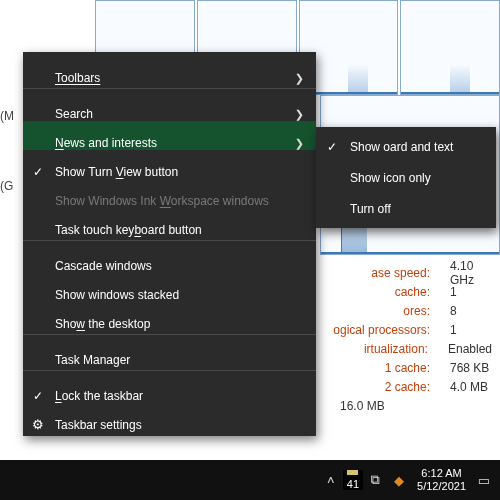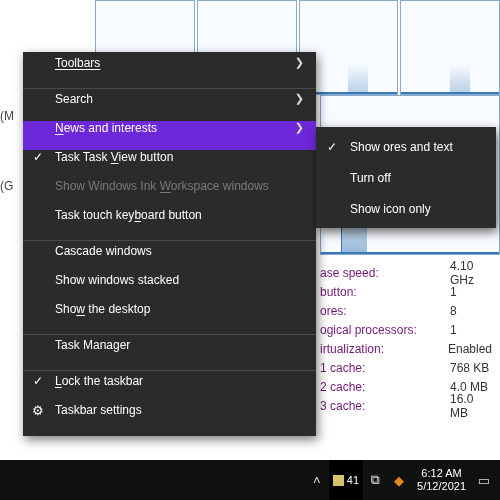--- a/index.html
+++ b/index.html
@@ -20,36 +20,36 @@
   .chart .spike { position:absolute; bottom:0; left:50%; width:20px; height:30px;
     background:linear-gradient(to top, rgba(58,120,184,0.35), transparent); }
   .chart2 { position:absolute; left:320px; top:95px; right:0; height:160px; border:1px solid #88aacc; background:#f8fbff;}
   .chart2 .big { position:absolute; bottom:0; left:20px; width:26px; height:65px;
     background:linear-gradient(to top, rgba(58,120,184,0.5), transparent); border-left:1px solid #3a78b8;}
   .chart2::after { content:""; position:absolute; left:0; right:0; bottom:0; height:2px; background:#3a78b8;}
   .side-labels { position:absolute; left:0; top:55px; font-size:12px; color:#444; line-height:1.3;}
   .side-labels div { margin-top:54px; }
   .stats { position:absolute; left:320px; top:263px; right:8px; font-size:12px; color:#333; }
   .stats .row { display:flex; height:19px; align-items:center; }
-  .stats .k { width:110px; color:#701a75; white-space:nowrap; overflow:hidden;}
+  .stats .k { width:110px; color:#c2410c; white-space:nowrap; overflow:hidden;text-align:right;}
   .stats .v { flex:1; text-align:left;margin-left:20px; }
 
   
   .menu {
     position:absolute; left:23px; top:52px; width:293px;
     background:#2b2b2b; color:#fff; font-size:12px;
     padding:4px 0;
     box-shadow:2px 4px 10px rgba(0,0,0,0.5);
   }
   .menu .item {
-    height:29px; display:flex; align-items:flex-start;
+    height:29px; display:flex; align-items:flex-end;
     padding:0 12px 0 32px; position:relative; cursor:default;
     white-space:nowrap;
   }
-  .menu .item.hover { background:#6d28d9; }
+  .menu .item.hover { background:#14532d; }
   .menu .item.disabled { color:#7a7a7a; }
   .menu .sep { height:1px; background:#4a4a4a; margin:3px 0; }
   .menu .arrow { position:absolute; right:12px; font-size:11px; color:#ddd;}
   .menu .check { position:absolute; left:10px; font-size:12px; }
   .menu .gear { position:absolute; left:9px; font-size:13px; }
   .menu .u { text-decoration:underline; text-underline-offset:2px; }
 
   
   .submenu {
     position:absolute; left:316px; top:127px; width:180px;
@@ -61,21 +61,21 @@
     padding:0 12px 0 34px; position:relative; cursor:default;}
   .submenu .check { position:absolute; left:11px; font-size:12px; }
 
   
   .taskbar {
     position:absolute; left:0; right:0; bottom:0; height:40px;
     background:#111; color:#fff; display:flex; align-items:center;
     justify-content:flex-end; padding:0 4px; font-size:11px;
   }
   .taskbar .ic { width:24px; height:40px; display:flex; align-items:center; justify-content:center; color:#ddd;}
-  .taskbar .badge { display:flex; align-items:center; gap:3px; background:#000; padding:0 4px; height:40px;}
+  .taskbar .badge { display:flex; align-items:center; gap:3px; background:#000; padding:0 4px; height:20px;flex-direction:column;}
   .taskbar .badge .sq { width:11px; height:11px; background:#d6c26b; }
   .taskbar .clock { text-align:center; line-height:1.15; padding:0 6px; font-size:11px; }
   .tray-ic { font-size:13px; }
 </style>
 </head>
 <body>
 
 <div class="bg">
   <div class="side-labels">
     <div>(M</div>
@@ -97,21 +97,21 @@
   </div>
   <div class="chart2">
       <div class="big"></div>
     </div>
   <div class="stats" id="stats">
       <div class="row">
         <div class="k">ase speed:</div>
         <div class="v">4.10 GHz</div>
       </div>
       <div class="row">
-        <div class="k">button:</div>
+        <div class="k">cache:</div>
         <div class="v">1</div>
       </div>
       <div class="row">
         <div class="k">ores:</div>
         <div class="v">8</div>
       </div>
       <div class="row">
         <div class="k">ogical processors:</div>
         <div class="v">1</div>
       </div>
@@ -121,21 +121,20 @@
       </div>
       <div class="row">
         <div class="k">1 cache:</div>
         <div class="v">768 KB</div>
       </div>
       <div class="row">
         <div class="k">2 cache:</div>
         <div class="v">4.0 MB</div>
       </div>
       <div class="row">
-        <div class="k">3 cache:</div>
         <div class="v">16.0 MB</div>
       </div>
     </div>
 </div>
 
 <div class="menu">
   <div class="item">
     <span><span class="u">Toolbars</span></span>
     <span class="arrow">❯</span>
   </div>
@@ -143,21 +142,21 @@
   <div class="item">
     <span>Search</span>
     <span class="arrow">❯</span>
   </div>
   <div class="item hover">
     <span><span class="u">N</span>ews and interests</span>
     <span class="arrow">❯</span>
   </div>
   <div class="item">
     <span class="check">✓</span>
-    <span><span>Task Task </span><span class="u">V</span><span>iew button</span></span>
+    <span><span>Show Turn </span><span class="u">V</span><span>iew button</span></span>
   </div>
   <div class="item disabled">
     <span><span>Show Windows Ink </span><span class="u">W</span><span>orkspace windows</span></span>
   </div>
   <div class="item">
     <span><span>Task touch key</span><span class="u">b</span><span>oard button</span></span>
   </div>
   <div class="sep"></div>
   <div class="item">
       <span>Cascade windows</span>
@@ -179,27 +178,27 @@
   </div>
   <div class="item">
     <span class="gear">⚙</span>
     <span>Taskbar settings</span>
   </div>
 </div>
 
 <div class="submenu">
   <div class="item">
     <span class="check">✓</span>
-    <span>Show ores and text</span>
+    <span>Show oard and text</span>
+  </div>
+  <div class="item">
+    <span><span>Show </span><span class="u">i</span><span>con only</span></span>
   </div>
   <div class="item">
     <span><span>Turn o</span><span class="u">f</span><span>f</span></span>
-  </div>
-  <div class="item">
-    <span><span>Show </span><span class="u">i</span><span>con only</span></span>
   </div>
 </div>
 
 <div class="taskbar">
   <div class="ic tray-ic">˄</div>
   <div class="badge">
     <div class="sq"></div>
     <span>41</span>
   </div>
   <div class="ic tray-ic">⧉</div>

